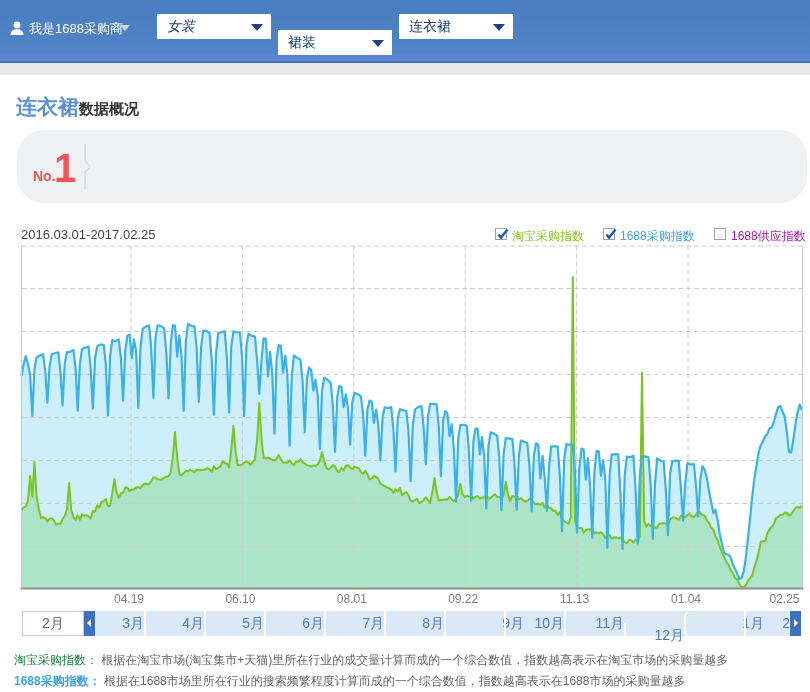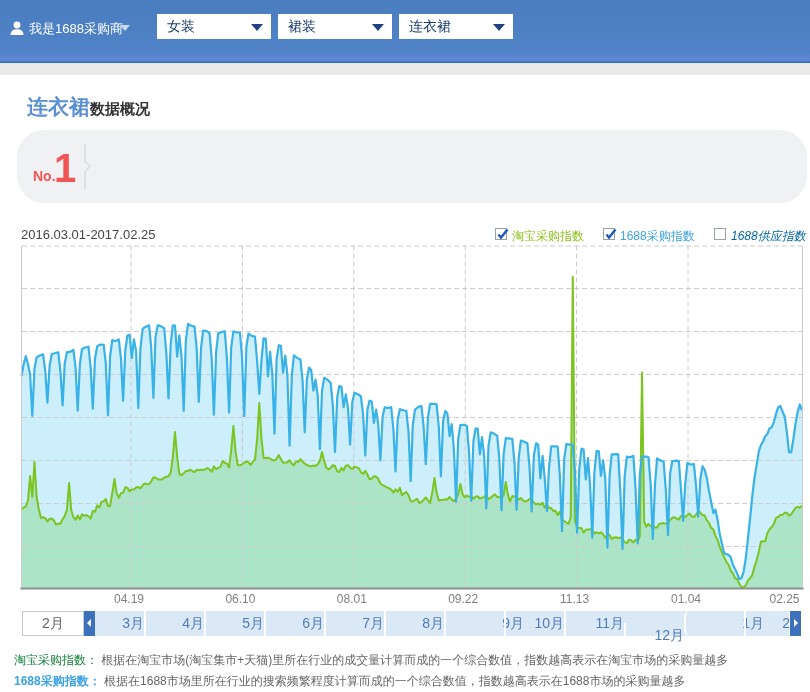--- a/index.html
+++ b/index.html
@@ -6,21 +6,21 @@
 html,body { width:810px; height:692px; background:#fff; font-family:"Liberation Sans",sans-serif; overflow:hidden; }
 .hdr { position:absolute; left:0; top:0; width:810px; height:63px;
   background:linear-gradient(to bottom,#4a7dbf 0%,#5083c7 82%,#5d86d4 92%,#5d86d4 96%,#3a5da1 100%); }
 .hdr:after{ content:""; position:absolute; left:0; top:63px; width:810px; height:1px; background:#dcedf8; }
 .gstrip { position:absolute; left:0; top:64px; width:810px; height:11px; background:#e9e9ea; }
 .usr { position:absolute; left:29px; top:20px; color:#fff; font-size:13px; }
 .uico { position:absolute; left:9px; top:21px; }
 .caret-dn { display:inline-block; width:0; height:0; border-left:5px solid transparent; border-right:5px solid transparent; border-top:6px solid #c9d7ef; position:absolute; left:120px; top:25px; }
 .sel { position:absolute; top:14px; height:25px; width:114px; background:#fff; font-size:14px; color:#1c3d71; line-height:25px; padding-left:10px; }
 .sel .ar { position:absolute; right:8px; top:10px; width:0; height:0; border-left:6px solid transparent; border-right:6px solid transparent; border-top:7px solid #1f4280; }
-.title { position:absolute; left:27px; top:93px; }
+.title { position:absolute; left:16px; top:93px; }
 .title .big { font-size:21px; font-weight:bold; color:#5a8fd4; }
 .title .sm { font-size:15px; font-weight:bold; color:#333; }
 .nbox { position:absolute; left:17px; top:130px; width:790px; height:73px; background:#f0f1f3;border-radius:27px; }
 .nbox .no { position:absolute; left:16px; top:38px; color:#f25555; font-size:14px; font-weight:bold; }
 .nbox .one { position:absolute; left:37px; top:18px; color:#f25555; font-size:40px; font-weight:bold; line-height:40px; }
 .nbox .txt { position:absolute; left:80px; top:30px; white-space:nowrap; font-size:13px; color:#555; }
 .nbox .blue { color:#4a7dc0; }
 .nbox .red { color:#f04f4f; font-weight:bold; }
 .drange { position:absolute; left:21px; top:227px; font-size:13px; color:#444; }
 .leg { position:absolute; top:228px; font-size:12px; white-space:nowrap; }
@@ -38,22 +38,22 @@
 </head>
 <body>
 <div class="hdr"></div>
 <div class="gstrip"></div>
 <svg class="uico" width="16" height="15" viewBox="0 0 16 15">
     <circle cx="8" cy="4" r="3.4" fill="#fff"></circle>
     <path d="M1.5 14 Q1.5 8.2 8 8.2 Q14.5 8.2 14.5 14 Z" fill="#fff"></path>
   </svg>
 <div class="usr">我是1688采购商</div>
 <div class="caret-dn"></div>
-<div class="sel" style="left:157px;">女装<span class="ar"></span></div>
-<div class="sel" style="left:278px;">裙装<span class="ar"></span></div>
+<div class="sel" style="left:157px;font-style:italic;">女装<span class="ar"></span></div>
+<div class="sel" style="left:278px;margin-top:16px;">裙装<span class="ar"></span></div>
 <div class="sel" style="left:399px;">连衣裙<span class="ar"></span></div>
 <div class="title"><span class="big">连衣裙</span><span class="sm">数据概况</span></div>
 <div class="nbox">
   <span class="no">No.</span>
     <span class="one">1</span>
   <svg style="position:absolute;left:65px;top:14px;" width="10" height="45" viewBox="0 0 10 45">
       <path d="M3 0 V17 L8 22.5 L3 28 V45" fill="none" stroke="#ccc" stroke-width="1"></path>
     </svg>
 </div>
 <div class="drange">2016.03.01-2017.02.25</div>
@@ -69,21 +69,21 @@
 <div class="leg" style="left:603px;">
  <span class="cb" style="left:0;">
       <svg width="14" height="13" viewBox="0 0 14 13" style="overflow:visible;position:absolute;left:-1px;top:-1px;">
         <path d="M3.5 6.5 L6 9.5 L12.5 1.5" fill="none" stroke="#1e5bb8" stroke-width="2.4"></path>
       </svg>
     </span>
  <span style="position:absolute;left:17px;top:0;color:#3ba3e2;">1688采购指数</span>
 </div>
 <div class="leg" style="left:714px;">
  <span class="cb" style="left:0;"></span>
- <span style="position:absolute;left:17px;top:0;color:#0369a1;white-space:nowrap;font-style:italic;">1688供应指数</span>
+ <span style="position:absolute;left:17px;top:0;color:#a21caf;white-space:nowrap;">1688供应指数</span>
 </div>
 
 <svg style="position:absolute;left:0;top:0;" width="810" height="692" viewBox="0 0 810 692">
 <path d="M21.5 376.0L23.7 364.0L25.8 356.0L28.0 364.2L30.1 374.4L32.3 415.8L34.5 368.4L36.6 357.4L38.8 356.0L41.0 355.1L43.1 354.3L45.3 371.2L47.4 402.6L49.6 365.9L51.8 353.8L53.9 353.5L56.1 352.8L58.3 352.3L60.4 370.9L62.6 405.5L64.7 363.6L66.9 352.2L69.1 352.1L71.2 351.4L73.4 349.8L75.6 368.2L77.7 410.6L79.9 363.8L82.0 348.9L84.2 347.9L86.4 347.2L88.5 346.6L90.7 368.3L92.8 408.6L95.0 358.5L97.2 346.3L99.3 344.8L101.5 344.5L103.7 344.8L105.8 363.7L108.0 415.4L110.1 356.2L112.3 340.0L114.5 340.9L116.6 340.7L118.8 339.4L121.0 358.9L123.1 400.7L125.3 350.0L127.4 335.5L129.6 334.7L131.8 358.0L133.9 339.4L136.1 350.7L138.3 407.9L140.4 348.8L142.6 329.0L144.7 327.2L146.9 326.2L149.1 325.3L151.2 347.6L153.4 397.8L155.5 337.1L157.7 325.4L159.9 325.7L162.0 326.9L164.2 328.2L166.4 353.6L168.5 398.4L170.7 344.2L172.8 325.4L175.0 325.5L177.2 356.6L179.3 335.4L181.5 355.8L183.7 410.9L185.8 341.1L188.0 323.9L190.1 325.2L192.3 326.1L194.5 326.4L196.6 347.1L198.8 402.0L201.0 348.4L203.1 330.6L205.3 330.8L207.4 331.6L209.6 333.4L211.8 360.5L213.9 414.8L216.1 352.6L218.2 333.4L220.4 332.4L222.6 331.8L224.7 331.2L226.9 357.5L229.1 412.5L231.2 347.3L233.4 331.4L235.5 332.1L237.7 332.4L239.9 332.5L242.0 356.0L244.2 416.2L246.4 346.5L248.5 333.5L250.7 335.3L252.8 336.2L255.0 336.6L257.2 361.8L259.3 394.0L261.5 359.5L263.6 338.4L265.8 338.9L268.0 376.5L270.1 351.9L272.3 373.9L274.5 433.6L276.6 358.7L278.8 345.2L280.9 345.9L283.1 372.7L285.3 355.7L287.4 375.0L289.6 445.7L291.8 375.7L293.9 355.3L296.1 357.1L298.2 358.4L300.4 359.4L302.6 381.1L304.7 432.3L306.9 379.0L309.1 367.5L311.2 370.0L313.4 390.6L315.5 379.7L317.7 395.5L319.9 449.1L322.0 390.8L324.2 377.8L326.3 378.9L328.5 380.7L330.7 382.7L332.8 405.1L335.0 452.0L337.2 397.5L339.3 386.0L341.5 386.8L343.6 407.1L345.8 394.4L348.0 407.6L350.1 444.6L352.3 401.7L354.5 392.8L356.6 393.8L358.8 394.7L360.9 396.4L363.1 414.2L365.3 455.6L367.4 409.5L369.6 400.6L371.8 401.7L373.9 422.8L376.1 409.5L378.2 424.1L380.4 460.3L382.6 416.7L384.7 407.3L386.9 407.8L389.0 407.8L391.2 407.1L393.4 429.4L395.5 471.5L397.7 419.3L399.9 409.2L402.0 409.9L404.2 410.5L406.3 410.9L408.5 431.7L410.7 481.2L412.8 425.0L415.0 409.5L417.2 407.8L419.3 406.5L421.5 406.1L423.6 426.3L425.8 464.2L428.0 417.0L430.1 403.8L432.3 403.8L434.5 403.9L436.6 404.4L438.8 426.9L440.9 476.3L443.1 421.1L445.3 411.0L447.4 413.7L449.6 436.1L451.7 424.2L453.9 449.3L456.1 501.7L458.2 438.7L460.4 425.1L462.6 424.8L464.7 425.0L466.9 425.9L469.0 451.6L471.2 500.8L473.4 441.3L475.5 428.7L477.7 428.7L479.9 454.4L482.0 437.0L484.2 456.4L486.3 508.4L488.5 445.6L490.7 432.3L492.8 433.0L495.0 434.4L497.2 435.8L499.3 458.2L501.5 510.3L503.6 454.4L505.8 438.2L508.0 438.4L510.1 438.7L512.3 438.9L514.4 461.3L516.6 509.7L518.8 456.9L520.9 440.5L523.1 441.3L525.3 442.2L527.4 443.3L529.6 468.2L531.7 511.4L533.9 454.9L536.1 443.3L538.2 444.6L540.4 478.5L542.6 455.8L544.7 478.0L546.9 510.9L549.0 467.6L551.2 446.3L553.4 446.4L555.5 446.4L557.7 446.5L559.9 476.3L562.0 531.2L564.2 459.1L566.3 444.1L568.5 444.4L570.7 444.6L572.8 444.9L575.0 472.8L577.1 532.7L579.3 468.5L581.5 448.5L583.6 449.4L585.8 479.3L588.0 458.0L590.1 485.7L592.3 537.7L594.4 472.1L596.6 450.9L598.8 451.4L600.9 475.9L603.1 460.3L605.3 478.7L607.4 547.7L609.6 476.1L611.7 454.4L613.9 454.3L616.1 454.2L618.2 454.4L620.4 492.3L622.5 548.9L624.7 475.7L626.9 456.5L629.0 457.1L631.2 456.9L633.4 455.8L635.5 488.1L637.7 543.5L639.8 475.0L642.0 456.9L644.2 456.7L646.3 456.6L648.5 457.4L650.7 484.8L652.8 538.9L655.0 484.2L657.1 458.3L659.3 459.8L661.5 461.0L663.6 461.3L665.8 489.4L668.0 535.1L670.1 473.7L672.3 461.0L674.4 460.9L676.6 460.7L678.8 460.9L680.9 488.2L683.1 520.9L685.2 484.2L687.4 463.0L689.6 464.1L691.7 464.5L693.9 464.0L696.1 486.1L698.2 516.6L700.4 478.8L702.5 466.2L704.7 470.0L706.9 478.4L709.0 490.9L711.2 502.2L713.4 513.1L715.5 509.6L717.7 520.5L719.8 534.6L722.0 544.0L724.2 553.3L726.3 554.1L728.5 554.7L730.7 557.3L732.8 564.4L735.0 568.9L737.1 573.3L739.3 579.0L741.5 578.2L743.6 571.9L745.8 558.0L747.9 539.1L750.1 518.4L752.3 495.9L754.4 478.4L756.6 465.1L758.8 451.3L760.9 445.0L763.1 441.2L765.2 436.2L767.4 433.9L769.6 428.2L771.7 427.4L773.9 421.8L776.1 413.6L778.2 407.2L780.4 406.1L782.5 411.4L784.7 416.5L786.9 432.4L789.0 452.2L791.2 452.3L793.4 438.7L795.5 423.5L797.7 411.8L799.8 404.5L802.0 410.3L802.0 505.6L799.8 507.7L797.7 506.9L795.5 507.9L793.4 511.0L791.2 514.2L789.0 515.6L786.9 512.8L784.7 512.8L782.5 514.7L780.4 514.9L778.2 516.9L776.1 517.9L773.9 523.9L771.7 527.0L769.6 529.2L767.4 532.9L765.2 541.2L763.1 541.2L760.9 541.6L758.8 551.8L756.6 560.3L754.4 566.9L752.3 575.1L750.1 578.1L747.9 580.7L745.8 585.3L743.6 587.3L741.5 587.3L739.3 583.8L737.1 579.1L735.0 578.0L732.8 573.1L730.7 570.3L728.5 564.7L726.3 561.9L724.2 557.2L722.0 552.3L719.8 546.9L717.7 540.3L715.5 536.1L713.4 529.4L711.2 527.9L709.0 523.0L706.9 520.3L704.7 515.6L702.5 515.1L700.4 512.6L698.2 516.6L696.1 514.6L693.9 517.0L691.7 516.4L689.6 513.6L687.4 515.0L685.2 517.2L683.1 520.9L680.9 515.9L678.8 519.5L676.6 518.5L674.4 517.3L672.3 517.7L670.1 519.8L668.0 535.1L665.8 523.9L663.6 523.1L661.5 523.5L659.3 523.8L657.1 527.4L655.0 527.5L652.8 538.9L650.7 526.1L648.5 524.0L646.3 526.7L644.2 521.7L642.0 456.9L639.8 536.3L637.7 543.5L635.5 539.6L633.4 542.5L631.2 540.2L629.0 539.7L626.9 543.1L624.7 542.1L622.5 548.9L620.4 537.5L618.2 538.3L616.1 537.2L613.9 537.4L611.7 539.0L609.6 535.0L607.4 547.7L605.3 538.0L603.1 534.3L600.9 532.3L598.8 533.3L596.6 532.2L594.4 533.4L592.3 537.7L590.1 529.2L588.0 529.5L585.8 529.8L583.6 532.7L581.5 528.1L579.3 527.9L577.1 532.7L575.0 521.2L572.8 444.9L570.7 517.8L568.5 523.8L566.3 522.5L564.2 521.0L562.0 531.2L559.9 511.6L557.7 515.1L555.5 510.7L553.4 511.1L551.2 508.0L549.0 508.1L546.9 510.9L544.7 507.6L542.6 502.8L540.4 504.8L538.2 503.5L536.1 504.4L533.9 502.8L531.7 511.4L529.6 498.7L527.4 500.7L525.3 501.6L523.1 500.5L520.9 498.0L518.8 499.5L516.6 509.7L514.4 496.5L512.3 496.1L510.1 501.3L508.0 495.2L505.8 482.0L503.6 495.2L501.5 510.3L499.3 497.1L497.2 496.9L495.0 494.3L492.8 495.9L490.7 497.8L488.5 499.4L486.3 508.4L484.2 497.2L482.0 497.7L479.9 498.5L477.7 496.3L475.5 496.7L473.4 498.7L471.2 500.8L469.0 496.8L466.9 495.6L464.7 497.2L462.6 494.3L460.4 484.0L458.2 494.3L456.1 501.7L453.9 501.2L451.7 499.4L449.6 496.9L447.4 499.4L445.3 499.2L443.1 499.9L440.9 499.9L438.8 500.5L436.6 492.3L434.5 478.0L432.3 492.3L430.1 503.1L428.0 500.2L425.8 497.4L423.6 500.0L421.5 502.0L419.3 503.0L417.2 498.9L415.0 500.0L412.8 501.5L410.7 501.0L408.5 495.2L406.3 492.0L404.2 493.3L402.0 495.2L399.9 487.7L397.7 491.7L395.5 489.4L393.4 492.7L391.2 489.7L389.0 488.2L386.9 487.4L384.7 486.2L382.6 485.2L380.4 483.5L378.2 478.6L376.1 476.8L373.9 476.2L371.8 478.6L369.6 479.3L367.4 474.5L365.3 470.8L363.1 473.8L360.9 472.2L358.8 468.1L356.6 467.4L354.5 466.7L352.3 469.0L350.1 467.5L348.0 465.2L345.8 465.7L343.6 470.4L341.5 467.9L339.3 472.0L337.2 471.2L335.0 466.0L332.8 465.1L330.7 467.8L328.5 469.5L326.3 467.8L324.2 460.9L322.0 452.0L319.9 460.9L317.7 464.2L315.5 466.0L313.4 465.5L311.2 466.4L309.1 465.8L306.9 465.1L304.7 463.5L302.6 461.9L300.4 459.0L298.2 461.9L296.1 461.4L293.9 465.3L291.8 463.6L289.6 460.3L287.4 462.5L285.3 462.6L283.1 462.7L280.9 459.1L278.8 455.1L276.6 458.8L274.5 460.6L272.3 460.0L270.1 458.7L268.0 457.7L265.8 458.1L263.6 458.0L261.5 438.6L259.3 403.0L257.2 438.6L255.0 459.3L252.8 461.8L250.7 465.0L248.5 462.3L246.4 461.3L244.2 462.7L242.0 464.3L239.9 465.3L237.7 465.0L235.5 450.4L233.4 426.0L231.2 450.4L229.1 467.4L226.9 463.6L224.7 462.7L222.6 461.3L220.4 466.7L218.2 468.0L216.1 469.1L213.9 466.4L211.8 471.8L209.6 469.5L207.4 468.0L205.3 469.3L203.1 470.1L201.0 469.8L198.8 470.2L196.6 469.8L194.5 472.1L192.3 471.0L190.1 469.7L188.0 471.1L185.8 471.1L183.7 473.3L181.5 475.3L179.3 473.8L177.2 457.1L175.0 432.0L172.8 457.1L170.7 472.7L168.5 476.3L166.4 476.7L164.2 477.6L162.0 479.4L159.9 479.4L157.7 479.2L155.5 477.5L153.4 477.4L151.2 481.3L149.1 484.0L146.9 484.2L144.7 483.5L142.6 485.3L140.4 488.3L138.3 487.1L136.1 487.4L133.9 489.6L131.8 489.6L129.6 491.1L127.4 487.7L125.3 487.3L123.1 492.6L121.0 493.1L118.8 497.9L116.6 492.9L114.5 479.0L112.3 492.9L110.1 505.9L108.0 506.1L105.8 499.0L103.7 501.3L101.5 502.0L99.3 507.4L97.2 505.4L95.0 511.8L92.8 510.9L90.7 518.6L88.5 516.4L86.4 515.2L84.2 515.6L82.0 514.4L79.9 519.5L77.7 515.4L75.6 519.7L73.4 517.2L71.2 509.8L69.1 483.0L66.9 509.8L64.7 516.1L62.6 519.1L60.4 523.7L58.3 523.6L56.1 524.5L53.9 520.5L51.8 518.4L49.6 519.0L47.4 521.4L45.3 518.1L43.1 517.3L41.0 517.9L38.8 509.0L36.6 496.7L34.5 462.0L32.3 496.7L30.1 476.0L28.0 500.3L25.8 506.6L23.7 507.4L21.5 509.6Z" fill="#cdeefb" stroke="none"></path>
 <path d="M21.5 509.6L23.7 507.4L25.8 506.6L28.0 500.3L30.1 476.0L32.3 496.7L34.5 462.0L36.6 496.7L38.8 509.0L41.0 517.9L43.1 517.3L45.3 518.1L47.4 521.4L49.6 519.0L51.8 518.4L53.9 520.5L56.1 524.5L58.3 523.6L60.4 523.7L62.6 519.1L64.7 516.1L66.9 509.8L69.1 483.0L71.2 509.8L73.4 517.2L75.6 519.7L77.7 515.4L79.9 519.5L82.0 514.4L84.2 515.6L86.4 515.2L88.5 516.4L90.7 518.6L92.8 510.9L95.0 511.8L97.2 505.4L99.3 507.4L101.5 502.0L103.7 501.3L105.8 499.0L108.0 506.1L110.1 505.9L112.3 492.9L114.5 479.0L116.6 492.9L118.8 497.9L121.0 493.1L123.1 492.6L125.3 487.3L127.4 487.7L129.6 491.1L131.8 489.6L133.9 489.6L136.1 487.4L138.3 487.1L140.4 488.3L142.6 485.3L144.7 483.5L146.9 484.2L149.1 484.0L151.2 481.3L153.4 477.4L155.5 477.5L157.7 479.2L159.9 479.4L162.0 479.4L164.2 477.6L166.4 476.7L168.5 476.3L170.7 472.7L172.8 457.1L175.0 432.0L177.2 457.1L179.3 473.8L181.5 475.3L183.7 473.3L185.8 471.1L188.0 471.1L190.1 469.7L192.3 471.0L194.5 472.1L196.6 469.8L198.8 470.2L201.0 469.8L203.1 470.1L205.3 469.3L207.4 468.0L209.6 469.5L211.8 471.8L213.9 466.4L216.1 469.1L218.2 468.0L220.4 466.7L222.6 461.3L224.7 462.7L226.9 463.6L229.1 467.4L231.2 450.4L233.4 426.0L235.5 450.4L237.7 465.0L239.9 465.3L242.0 464.3L244.2 462.7L246.4 461.3L248.5 462.3L250.7 465.0L252.8 461.8L255.0 459.3L257.2 438.6L259.3 403.0L261.5 438.6L263.6 458.0L265.8 458.1L268.0 457.7L270.1 458.7L272.3 460.0L274.5 460.6L276.6 458.8L278.8 455.1L280.9 459.1L283.1 462.7L285.3 462.6L287.4 462.5L289.6 460.3L291.8 463.6L293.9 465.3L296.1 461.4L298.2 461.9L300.4 459.0L302.6 461.9L304.7 463.5L306.9 465.1L309.1 465.8L311.2 466.4L313.4 465.5L315.5 466.0L317.7 464.2L319.9 460.9L322.0 452.0L324.2 460.9L326.3 467.8L328.5 469.5L330.7 467.8L332.8 465.1L335.0 466.0L337.2 471.2L339.3 472.0L341.5 467.9L343.6 470.4L345.8 465.7L348.0 465.2L350.1 467.5L352.3 469.0L354.5 466.7L356.6 467.4L358.8 468.1L360.9 472.2L363.1 473.8L365.3 470.8L367.4 474.5L369.6 479.3L371.8 478.6L373.9 476.2L376.1 476.8L378.2 478.6L380.4 483.5L382.6 485.2L384.7 486.2L386.9 487.4L389.0 488.2L391.2 489.7L393.4 492.7L395.5 489.4L397.7 491.7L399.9 487.7L402.0 495.2L404.2 493.3L406.3 492.0L408.5 495.2L410.7 501.0L412.8 501.5L415.0 500.0L417.2 498.9L419.3 503.0L421.5 502.0L423.6 500.0L425.8 497.4L428.0 500.2L430.1 503.1L432.3 492.3L434.5 478.0L436.6 492.3L438.8 500.5L440.9 499.9L443.1 499.9L445.3 499.2L447.4 499.4L449.6 496.9L451.7 499.4L453.9 501.2L456.1 498.6L458.2 494.3L460.4 484.0L462.6 494.3L464.7 497.2L466.9 495.6L469.0 496.8L471.2 496.3L473.4 498.7L475.5 496.7L477.7 496.3L479.9 498.5L482.0 497.7L484.2 497.2L486.3 494.5L488.5 499.4L490.7 497.8L492.8 495.9L495.0 494.3L497.2 496.9L499.3 497.1L501.5 498.2L503.6 495.2L505.8 482.0L508.0 495.2L510.1 501.3L512.3 496.1L514.4 496.5L516.6 496.9L518.8 499.5L520.9 498.0L523.1 500.5L525.3 501.6L527.4 500.7L529.6 498.7L531.7 499.5L533.9 502.8L536.1 504.4L538.2 503.5L540.4 504.8L542.6 502.8L544.7 507.6L546.9 504.7L549.0 508.1L551.2 508.0L553.4 511.1L555.5 510.7L557.7 515.1L559.9 511.6L562.0 519.6L564.2 521.0L566.3 522.5L568.5 523.8L570.7 517.8L572.8 277.0L575.0 521.2L577.1 527.2L579.3 527.9L581.5 528.1L583.6 532.7L585.8 529.8L588.0 529.5L590.1 529.2L592.3 529.9L594.4 533.4L596.6 532.2L598.8 533.3L600.9 532.3L603.1 534.3L605.3 538.0L607.4 534.4L609.6 535.0L611.7 539.0L613.9 537.4L616.1 537.2L618.2 538.3L620.4 537.5L622.5 539.3L624.7 542.1L626.9 543.1L629.0 539.7L631.2 540.2L633.4 542.5L635.5 539.6L637.7 541.3L639.8 536.3L642.0 372.5L644.2 521.7L646.3 526.7L648.5 524.0L650.7 526.1L652.8 526.4L655.0 527.5L657.1 527.4L659.3 523.8L661.5 523.5L663.6 523.1L665.8 523.9L668.0 523.1L670.1 519.8L672.3 517.7L674.4 517.3L676.6 518.5L678.8 519.5L680.9 515.9L683.1 515.7L685.2 517.2L687.4 515.0L689.6 513.6L691.7 516.4L693.9 517.0L696.1 514.6L698.2 511.2L700.4 512.6L702.5 515.1L704.7 515.6L706.9 520.3L709.0 523.0L711.2 527.9L713.4 529.4L715.5 536.1L717.7 540.3L719.8 546.9L722.0 552.3L724.2 557.2L726.3 561.9L728.5 564.7L730.7 570.3L732.8 573.1L735.0 578.0L737.1 579.1L739.3 583.8L741.5 587.3L743.6 587.3L745.8 585.3L747.9 580.7L750.1 578.1L752.3 575.1L754.4 566.9L756.6 560.3L758.8 551.8L760.9 541.6L763.1 541.2L765.2 541.2L767.4 532.9L769.6 529.2L771.7 527.0L773.9 523.9L776.1 517.9L778.2 516.9L780.4 514.9L782.5 514.7L784.7 512.8L786.9 512.8L789.0 515.6L791.2 514.2L793.4 511.0L795.5 507.9L797.7 506.9L799.8 507.7L802.0 505.6L802.0 588.8L21.5 588.8Z" fill="#abe4c6" stroke="none"></path>
 <line x1="22" y1="288.5" x2="802" y2="288.5" stroke="#ccc" stroke-width="1" stroke-dasharray="5,3"></line>
     <line x1="22" y1="331.5" x2="802" y2="331.5" stroke="#ccc" stroke-width="1" stroke-dasharray="5,3"></line>
     <line x1="22" y1="374.5" x2="802" y2="374.5" stroke="#ccc" stroke-width="1" stroke-dasharray="5,3"></line>
     <line x1="22" y1="417.5" x2="802" y2="417.5" stroke="#ccc" stroke-width="1" stroke-dasharray="5,3"></line>
     <line x1="22" y1="460.5" x2="802" y2="460.5" stroke="#ccc" stroke-width="1" stroke-dasharray="5,3"></line>

